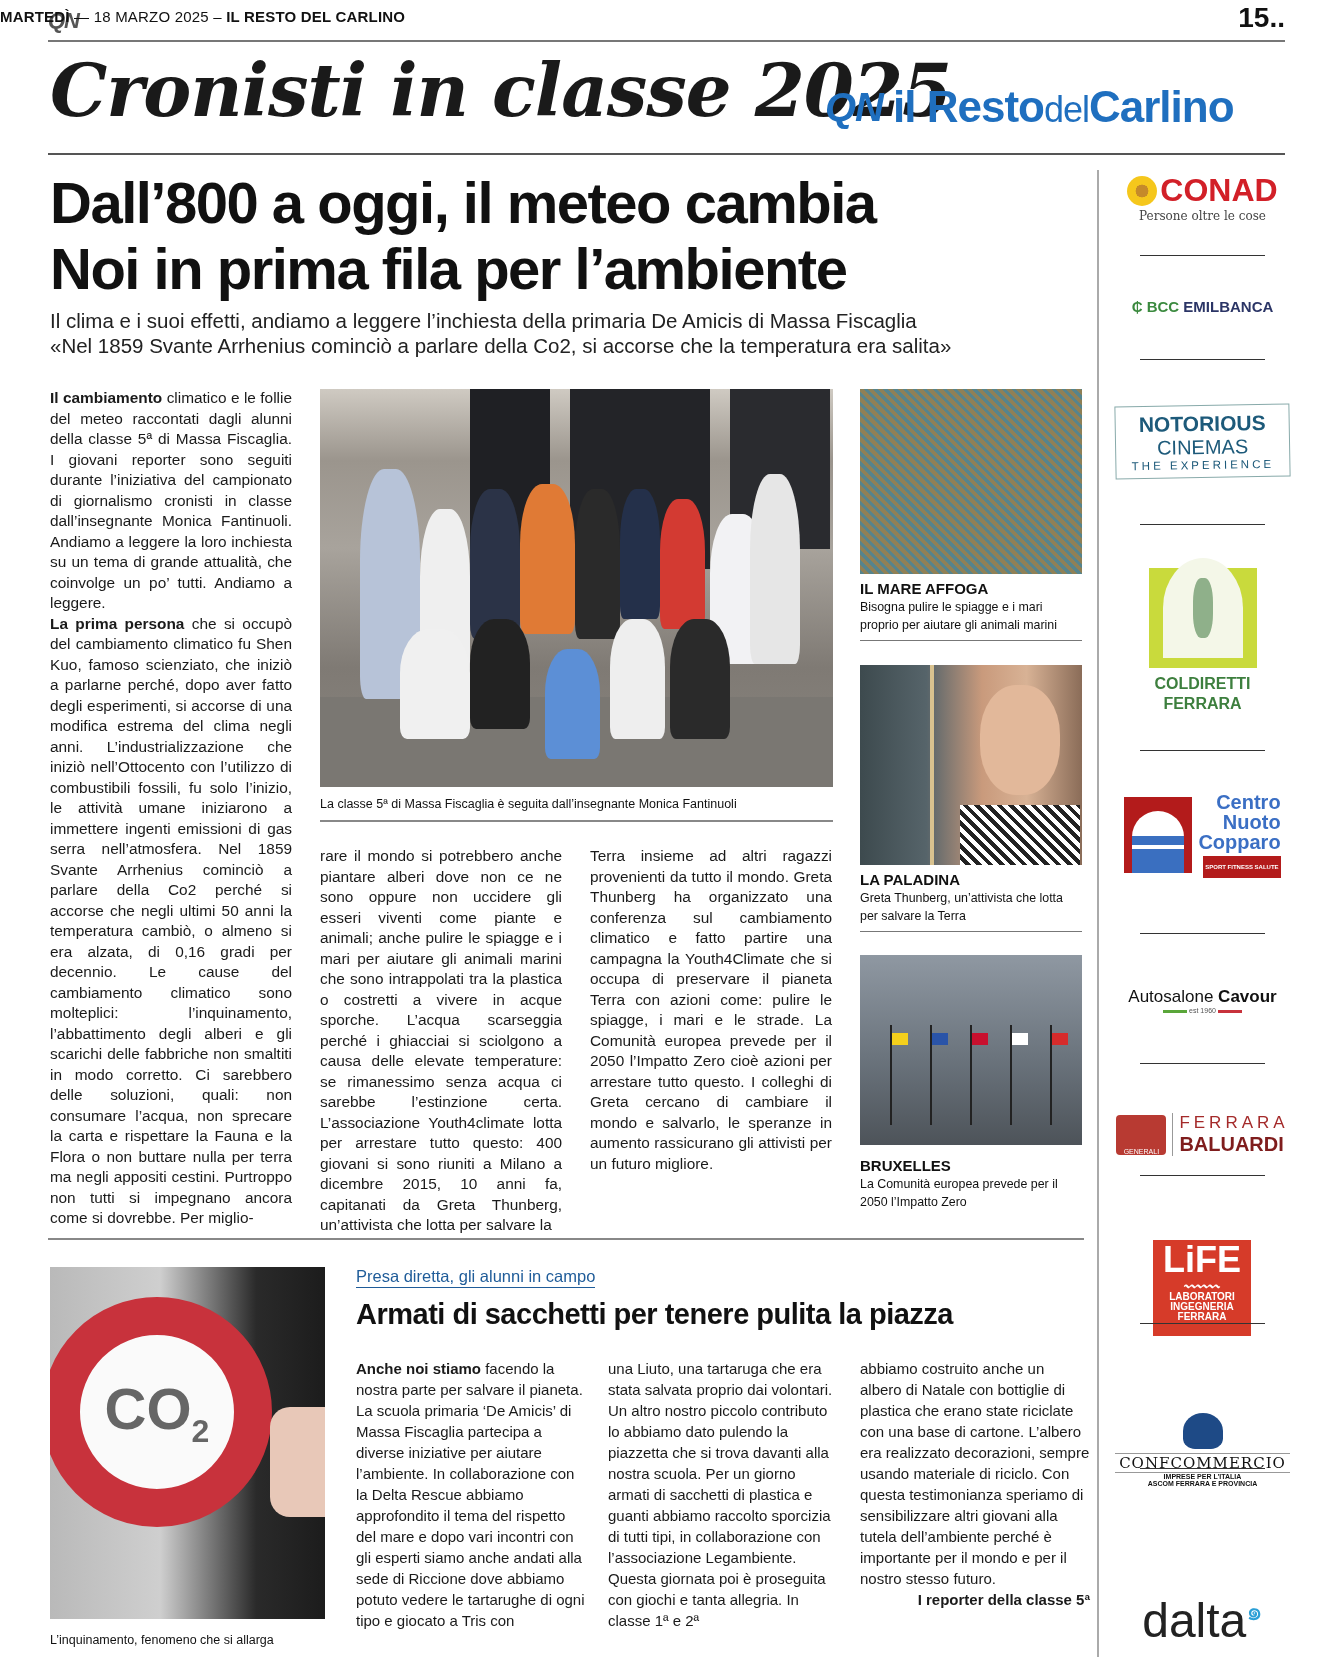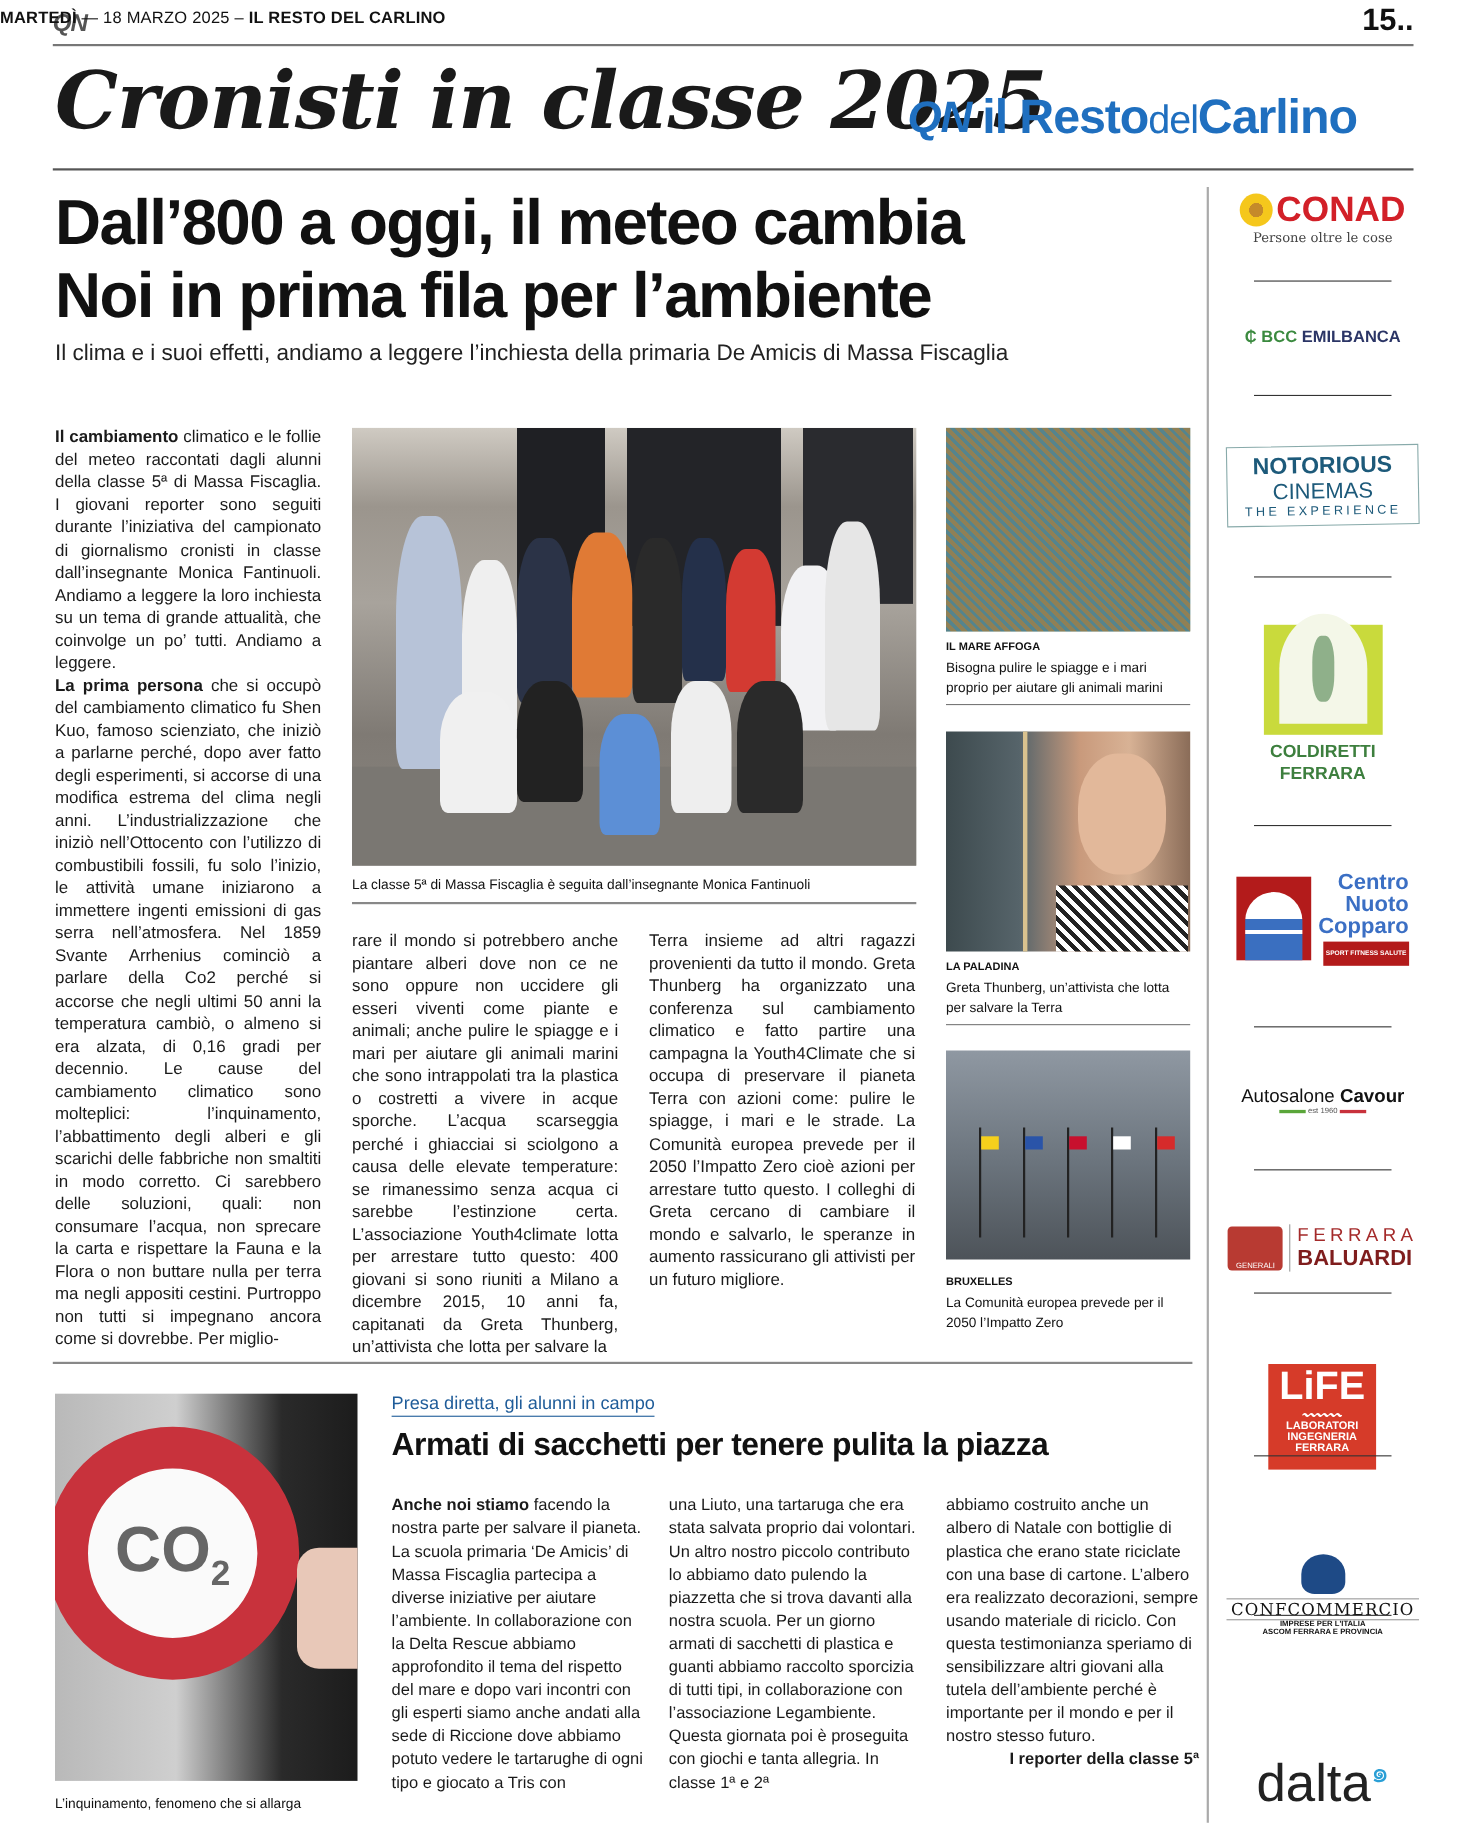--- a/index.html
+++ b/index.html
@@ -41,21 +41,21 @@
   .kid { position: absolute; border-radius: 40% 40% 10% 10%; }
   .cap-main { left: 320px; top: 797px; width: 513px; font-size: 12.5px; border-bottom: 2px solid #888; padding-bottom: 9px; }
 
   .side-photo { width: 222px; }
   .p-net { left: 860px; top: 389px; height: 185px; background: repeating-linear-gradient(45deg,#4e7e86 0 3px,#8a7a4e 3px 7px), #6a8a80; opacity: .95; }
   .p-greta { left: 860px; top: 665px; height: 200px; background: linear-gradient(90deg,#3d4a4e 0%,#56646a 30%,#c99a7c 55%,#d8b295 75%,#8a6c58 100%); }
   .p-brux { left: 860px; top: 955px; height: 190px; background: linear-gradient(180deg,#8f98a2 0%,#6a737c 55%,#4d5359 100%); }
   .flagpole { position: absolute; bottom: 20px; width: 2px; height: 100px; background: #222; }
   .flag { position: absolute; width: 16px; height: 12px; }
   .side-cap { width: 222px; font-size: 12.4px; line-height: 18px; border-bottom: 1px solid #777; padding-bottom: 6px; }
-  .side-cap .k { font-weight: bold; font-size: 10px; display: block; }
+  .side-cap .k { font-weight: bold; font-size: 15px; display: block; }
   .c-net { left: 860px; top: 580px; }
   .c-greta { left: 860px; top: 871px; }
   .c-brux { left: 860px; top: 1157px; }
 
   .rule3 { left: 48px; width: 1036px; top: 1238px; height: 2px; background: #888; }
   .vrule { left: 1097px; top: 170px; width: 2px; height: 1490px; background: #aaa; }
 
   
   .co2-photo { left: 50px; top: 1267px; width: 275px; height: 352px; background: linear-gradient(90deg,#b9b9b9 0%,#cfcfcf 40%,#2a2a2a 75%,#1c1c1c 100%); overflow: hidden; }
   .co2-ring { position: absolute; left: -8px; top: 30px; width: 230px; height: 230px; border-radius: 50%; border: 38px solid #c8323c; background: #fafafa; display: flex; align-items: center; justify-content: center; }
@@ -134,20 +134,21 @@
 </div>
 <div class="abs rule2"></div>
 <div class="abs vrule"></div>
 
 <div class="abs headline">
   <div>Dall’800 a oggi, il meteo cambia</div>
   <div>Noi in prima fila per l’ambiente</div>
 </div>
 <div class="abs subhead">
   <div>Il clima e i suoi effetti, andiamo a leggere l’inchiesta della primaria De Amicis di Massa Fiscaglia</div>
+  <div>«Nel 1859 Svante Arrhenius cominciò a parlare della Co2, si accorse che la temperatura era salita»</div>
 </div>
 
 <div class="abs col col1">
   <b>Il cambiamento</b><span> climatico e le follie del meteo raccontati dagli alunni della classe 5ª di Massa Fiscaglia. I giovani reporter sono seguiti durante l’iniziativa del campionato di giornalismo cronisti in classe dall’insegnante Monica Fantinuoli. Andiamo a leggere la loro inchiesta su un tema di grande attualità, che coinvolge un po’ tutti. Andiamo a leggere.</span><br>
   <b>La prima persona</b><span> che si occupò del cambiamento climatico fu Shen Kuo, famoso scienziato, che iniziò a parlarne perché, dopo aver fatto degli esperimenti, si accorse di una modifica estrema del clima negli anni. L’industrializzazione che iniziò nell’Ottocento con l’utilizzo di combustibili fossili, fu solo l’inizio, le attività umane iniziarono a immettere ingenti emissioni di gas serra nell’atmosfera. Nel 1859 Svante Arrhenius cominciò a parlare della Co2 perché si accorse che negli ultimi 50 anni la temperatura cambiò, o almeno si era alzata, di 0,16 gradi per decennio. Le cause del cambiamento climatico sono molteplici: l’inquinamento, l’abbattimento degli alberi e gli scarichi delle fabbriche non smaltiti in modo corretto. Ci sarebbero delle soluzioni, quali: non consumare l’acqua, non sprecare la carta e rispettare la Fauna e la Flora o non buttare nulla per terra ma negli appositi cestini. Purtroppo non tutti si impegnano ancora come si dovrebbe. Per miglio-</span>
 </div>
 
 <div class="abs photo-main">
   <div class="window"></div>
     <div class="window2"></div>

